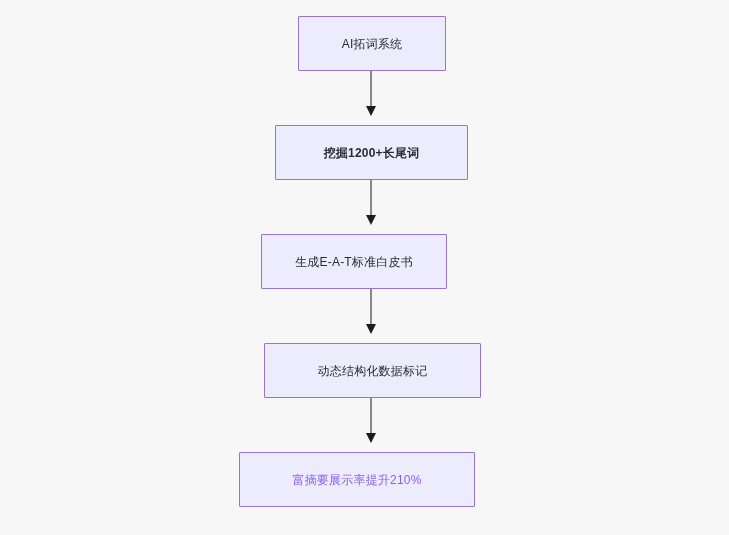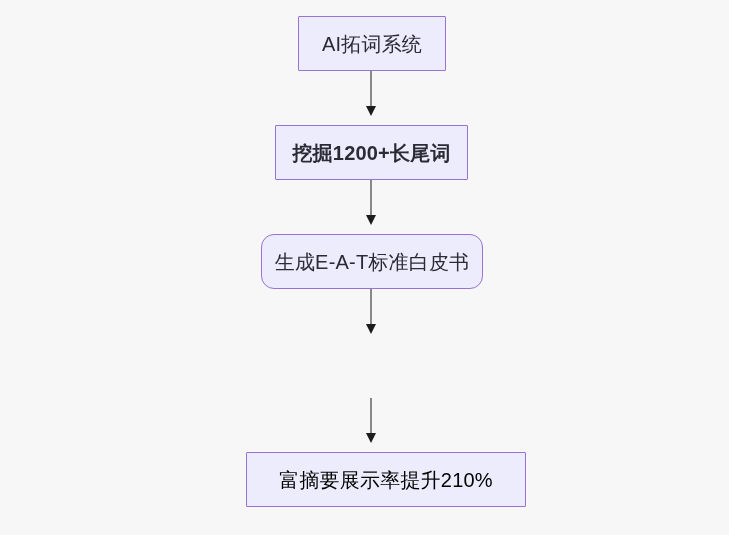--- a/index.html
+++ b/index.html
@@ -21,21 +21,21 @@
   .node {
     position: absolute;
     box-sizing: border-box;
     background: #ececfd;
     border: 1.6px solid #9673d4;
     border-radius: 1px;
     display: flex;
     align-items: center;
     justify-content: center;
     color: #2b2b35;
-    font-size: 20px;
+    font-size: 12px;
     line-height: 1;
     letter-spacing: 0.2px;
     white-space: nowrap;
   }
   .node-label {
     display: block;
   }
   .edge {
     position: absolute;
     width: 0;
@@ -64,26 +64,29 @@
 <div id="flowchart">
 
   <div class="node" id="node-n1" style="left: 298px; top: 16px; width: 148px; height: 55px; background: rgb(236, 236, 253); border-color: rgb(150, 115, 212); color: rgb(43, 43, 53);">
     <span class="node-label">AI拓词系统</span>
   </div>
 
   <div class="node" id="node-n2" style="left: 275px; top: 125px; width: 193px; height: 55px; background: rgb(236, 236, 253); border-color: rgb(150, 115, 212); color: rgb(43, 43, 53); font-weight: bold;">
     <span class="node-label">挖掘1200+长尾词</span>
   </div>
 
-  <div class="node" id="node-n3" style="left: 261px; top: 234px; width: 222px; height: 55px; background: rgb(236, 236, 253); border-color: rgb(150, 115, 212); color: rgb(43, 43, 53); border-radius: 13px;">
+  <div class="node" id="node-n3" style="left: 261px; top: 234px; width: 186px; height: 55px; background: rgb(236, 236, 253); border-color: rgb(150, 115, 212); color: rgb(43, 43, 53);">
     <span class="node-label">生成E-A-T标准白皮书</span>
   </div>
 
+  <div class="node" id="node-n4" style="left: 264px; top: 343px; width: 217px; height: 55px; background: rgb(236, 236, 253); border-color: rgb(150, 115, 212); color: rgb(43, 43, 53);">
+    <span class="node-label">动态结构化数据标记</span>
+  </div>
 
-  <div class="node" id="node-n5" style="left: 246px; top: 452px; width: 280px; height: 55px; background: rgb(236, 236, 253); border-color: rgb(150, 115, 212); color: #000000;">
+  <div class="node" id="node-n5" style="left: 239px; top: 452px; width: 236px; height: 55px; background: rgb(236, 236, 253); border-color: rgb(150, 115, 212); color: #8b5cf6;">
     <span class="node-label">富摘要展示率提升210%</span>
   </div>
 
   <div class="edge" id="edge-e1" style="left: 371px; top: 71px;">
     <div class="edge-line" style="height: 35px; background: rgb(136, 136, 136);"></div>
     <div class="edge-arrow" style="top: 35px; border-top-color: rgb(28, 28, 28);"></div>
   </div>
 
   <div class="edge" id="edge-e2" style="left: 371px; top: 180px;">
     <div class="edge-line" style="height: 35px; background: rgb(136, 136, 136);"></div>

